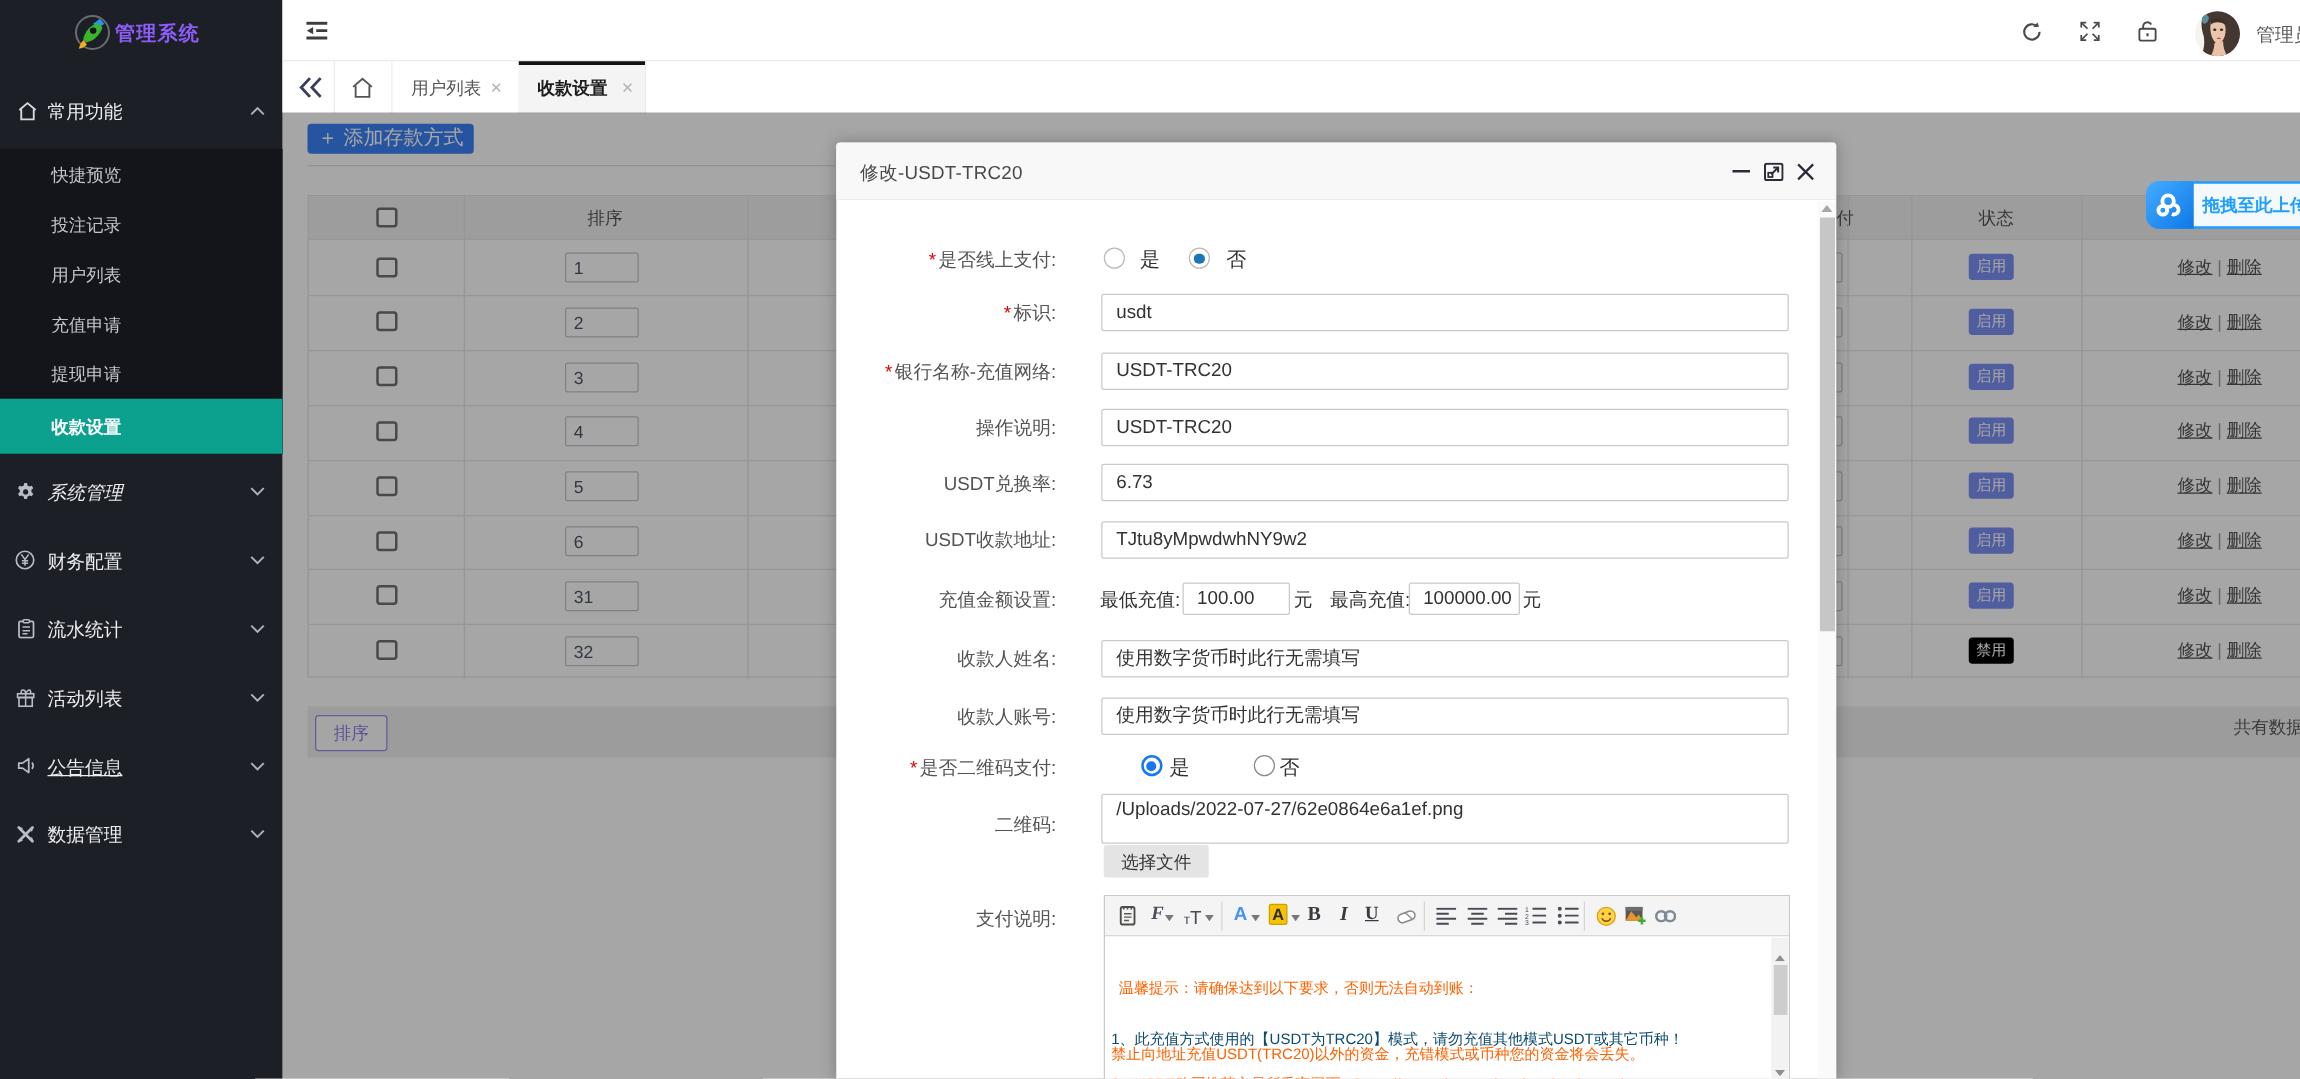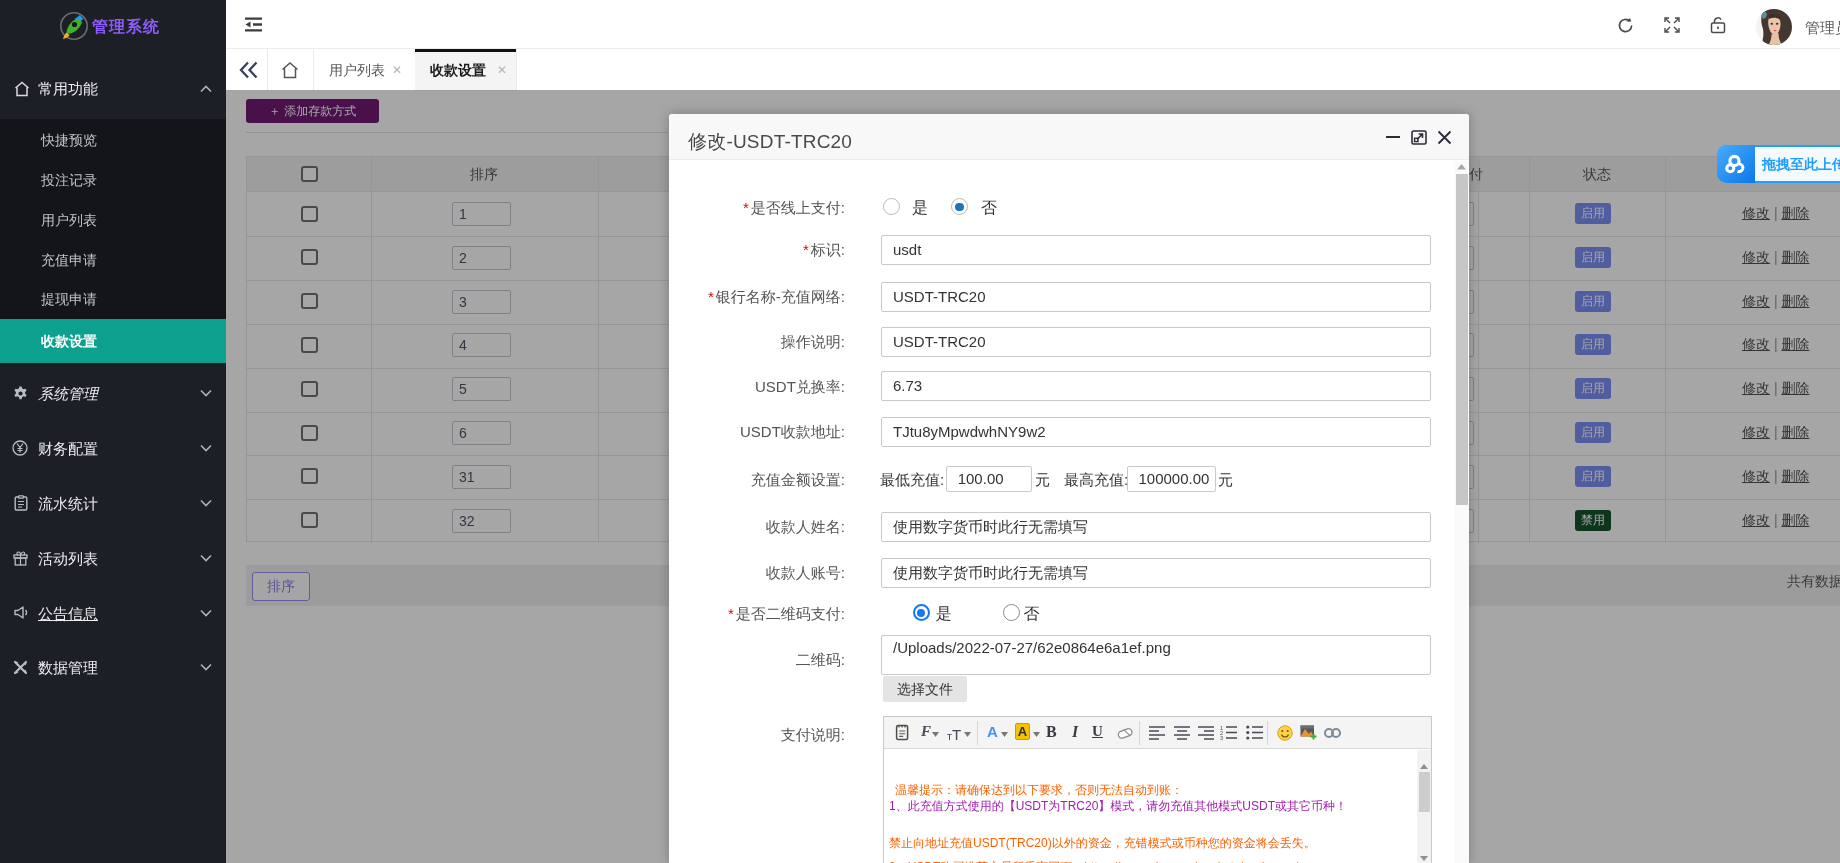--- a/index.html
+++ b/index.html
@@ -29,31 +29,31 @@
 .statbtn{position:absolute;width:36px;height:21px;border-radius:3px;background:#7b8ff3;color:#fff;font-size:12px;text-align:center;line-height:21px;}
 .oplink{position:absolute;color:#525252;font-size:14px;}
 .oplink u{text-decoration:underline;}
 
 #overlay{position:absolute;left:226px;top:90px;width:1614px;height:773px;background:rgba(0,0,0,0.35);z-index:10;}
 
 #upbox{position:absolute;left:1717px;top:145px;width:210px;height:38px;background:#f4f9fe;border:2px solid #1e9fff;border-radius:10px;z-index:20;}
 
 #modal{position:absolute;left:669px;top:114px;width:800px;height:749px;background:#fff;border-radius:3px 3px 0 0;box-shadow:0 0 12px rgba(0,0,0,.25);z-index:30;overflow:hidden;}
 #mhead{position:absolute;left:0;top:0;width:800px;height:46px;background:#f8f8f8;border-bottom:1px solid #ededed;border-radius:3px 3px 0 0;}
-#mtitle{position:absolute;left:19px;top:15px;font-size:19px;color:#4a4a4a;letter-spacing:0.2px;}
+#mtitle{position:absolute;left:19px;top:15px;font-size:15px;color:#4a4a4a;letter-spacing:0.2px;}
 .mlabel{position:absolute;font-size:15px;color:#545454;text-align:right;width:200px;left:-24px;white-space:nowrap;}
 .mlabel b{color:#e60000;font-weight:normal;margin-right:2px;}
 .minput{position:absolute;left:212px;width:550px;height:30px;border:1px solid #c9c9c9;border-radius:2px;background:#fff;font-size:15px;color:#333;line-height:28px;padding-left:11px;white-space:nowrap;overflow:hidden;}
 .radio{position:absolute;width:17px;height:17px;border-radius:50%;background:#fff;}
 .rtxt{position:absolute;font-size:16px;color:#333;}
 </style>
 </head>
 <body>
 <div id="content">
-  <div style="position:absolute;left:20px;top:9px;width:133px;height:24px;background:#701a75;border-radius:3px;color:#fff;font-size:12px;text-align:center;line-height:24px;">＋ 添加存款方式</div>
+  <div style="position:absolute;left:20px;top:9px;width:133px;height:24px;background:#3b82f6;border-radius:3px;color:#fff;font-size:16px;text-align:center;line-height:24px;">＋ 添加存款方式</div>
   <div style="position:absolute;left:20px;top:42px;width:422px;height:1px;background:#e0e0e0;"></div>
 
   <div style="position:absolute;left:20px;top:66px;width:1600px;height:386px;border:1px solid #e6e6e6;border-right:none;">
     <div style="position:absolute;left:0;top:0;width:100%;height:35px;background:#f2f2f2;border-bottom:1px solid #e6e6e6;"></div>
     <div style="position:absolute;left:223px;top:8.5px;font-size:14px;color:#555;">排序</div>
     <div style="position:absolute;left:1180px;top:9px;font-size:14px;color:#555;">线上支付</div>
     <div style="position:absolute;left:1336px;top:8.5px;font-size:14px;color:#555;">状态</div>
     <div class="cell-line" style="left:124px;top:0;width:1px;height:386px;"></div>
     <div class="cell-line" style="left:351px;top:0;width:1px;height:386px;"></div>
     <div class="cell-line" style="left:1231px;top:0;width:1px;height:386px;"></div>
@@ -92,21 +92,21 @@
   <div class="sortin" style="left:1174px;top:331px;width:74px;"></div>
   <div class="sortin" style="left:1174px;top:374.8px;width:74px;"></div>
   <div class="sortin" style="left:1174px;top:418.6px;width:74px;"></div>
   <div class="statbtn" style="left:1349px;top:113px;">启用</div>
   <div class="statbtn" style="left:1349px;top:156.8px;">启用</div>
   <div class="statbtn" style="left:1349px;top:200.6px;">启用</div>
   <div class="statbtn" style="left:1349px;top:244.4px;">启用</div>
   <div class="statbtn" style="left:1349px;top:288.2px;">启用</div>
   <div class="statbtn" style="left:1349px;top:332px;">启用</div>
   <div class="statbtn" style="left:1349px;top:375.8px;">启用</div>
-  <div class="statbtn" style="left:1349px;top:419.6px;background:#14532d;">禁用</div>
+  <div class="statbtn" style="left:1349px;top:419.6px;background:#000000;">禁用</div>
   <div class="oplink" style="left:1516px;top:115px;"><u>修改</u> <span style="color:#999;">|</span> <u>删除</u></div>
   <div class="oplink" style="left:1516px;top:158.8px;"><u>修改</u> <span style="color:#999;">|</span> <u>删除</u></div>
   <div class="oplink" style="left:1516px;top:202.6px;"><u>修改</u> <span style="color:#999;">|</span> <u>删除</u></div>
   <div class="oplink" style="left:1516px;top:246.4px;"><u>修改</u> <span style="color:#999;">|</span> <u>删除</u></div>
   <div class="oplink" style="left:1516px;top:290.2px;"><u>修改</u> <span style="color:#999;">|</span> <u>删除</u></div>
   <div class="oplink" style="left:1516px;top:334px;"><u>修改</u> <span style="color:#999;">|</span> <u>删除</u></div>
   <div class="oplink" style="left:1516px;top:377.8px;"><u>修改</u> <span style="color:#999;">|</span> <u>删除</u></div>
   <div class="oplink" style="left:1516px;top:421.6px;"><u>修改</u> <span style="color:#999;">|</span> <u>删除</u></div>
   <div style="position:absolute;left:20px;top:475px;width:1594px;height:41px;background:#f0f0f0;"></div>
   <div style="position:absolute;left:26px;top:482px;width:58px;height:29px;border:1px solid #9b8cf0;border-radius:3px;background:#fdfdfd;color:#8e80ea;font-size:14px;text-align:center;line-height:27px;">排序</div>
@@ -389,21 +389,21 @@
       </svg>
       <svg width="17" height="10" viewBox="0 0 17 10" style="position:absolute;left:440px;top:11px;">
         <g fill="none" stroke="#7d8b99" stroke-width="2">
           <rect x="1" y="1" width="8" height="8" rx="4"></rect>
           <rect x="8" y="1" width="8" height="8" rx="4"></rect>
         </g>
       </svg>
     </div>
     <div id="econtent" style="position:absolute;left:0;top:33px;width:547px;height:166px;background:#fff;overflow:hidden;">
       <div style="position:absolute;left:11px;top:32px;font-size:12px;color:#ff6100;white-space:nowrap;">温馨提示：请确保达到以下要求，否则无法自动到账：</div>
-      <div style="position:absolute;left:5px;top:48px;font-size:12px;color:#a21caf;white-space:nowrap;">1、此充值方式使用的【USDT为TRC20】模式，请勿充值其他模式USDT或其它币种！</div>
+      <div style="position:absolute;left:5px;top:73px;font-size:12px;color:#0c4a6e;white-space:nowrap;">1、此充值方式使用的【USDT为TRC20】模式，请勿充值其他模式USDT或其它币种！</div>
       <div style="position:absolute;left:5px;top:85px;font-size:12px;color:#ff6100;white-space:nowrap;">禁止向地址充值USDT(TRC20)以外的资金，充错模式或币种您的资金将会丢失。</div>
       <div style="position:absolute;left:5px;top:109px;font-size:12px;color:#ff6100;white-space:nowrap;">2、USDT购买推荐交易所千宇网页：https://www.okx.com/markets/exchange/</div>
       <div style="position:absolute;left:533px;top:0;width:14px;height:166px;background:#f2f2f2;"></div>
       <svg width="8" height="5" viewBox="0 0 8 5" style="position:absolute;left:536px;top:14px;">
           <path d="M0 5 L4 0 L8 5 Z" fill="#8f8f8f"></path>
         </svg>
       <svg width="8" height="5" viewBox="0 0 8 5" style="position:absolute;left:536px;top:106px;">
           <path d="M0 0 L4 5 L8 0 Z" fill="#8f8f8f"></path>
         </svg>
       <div style="position:absolute;left:534.5px;top:22px;width:11px;height:40px;background:#cdcdcd;"></div>

